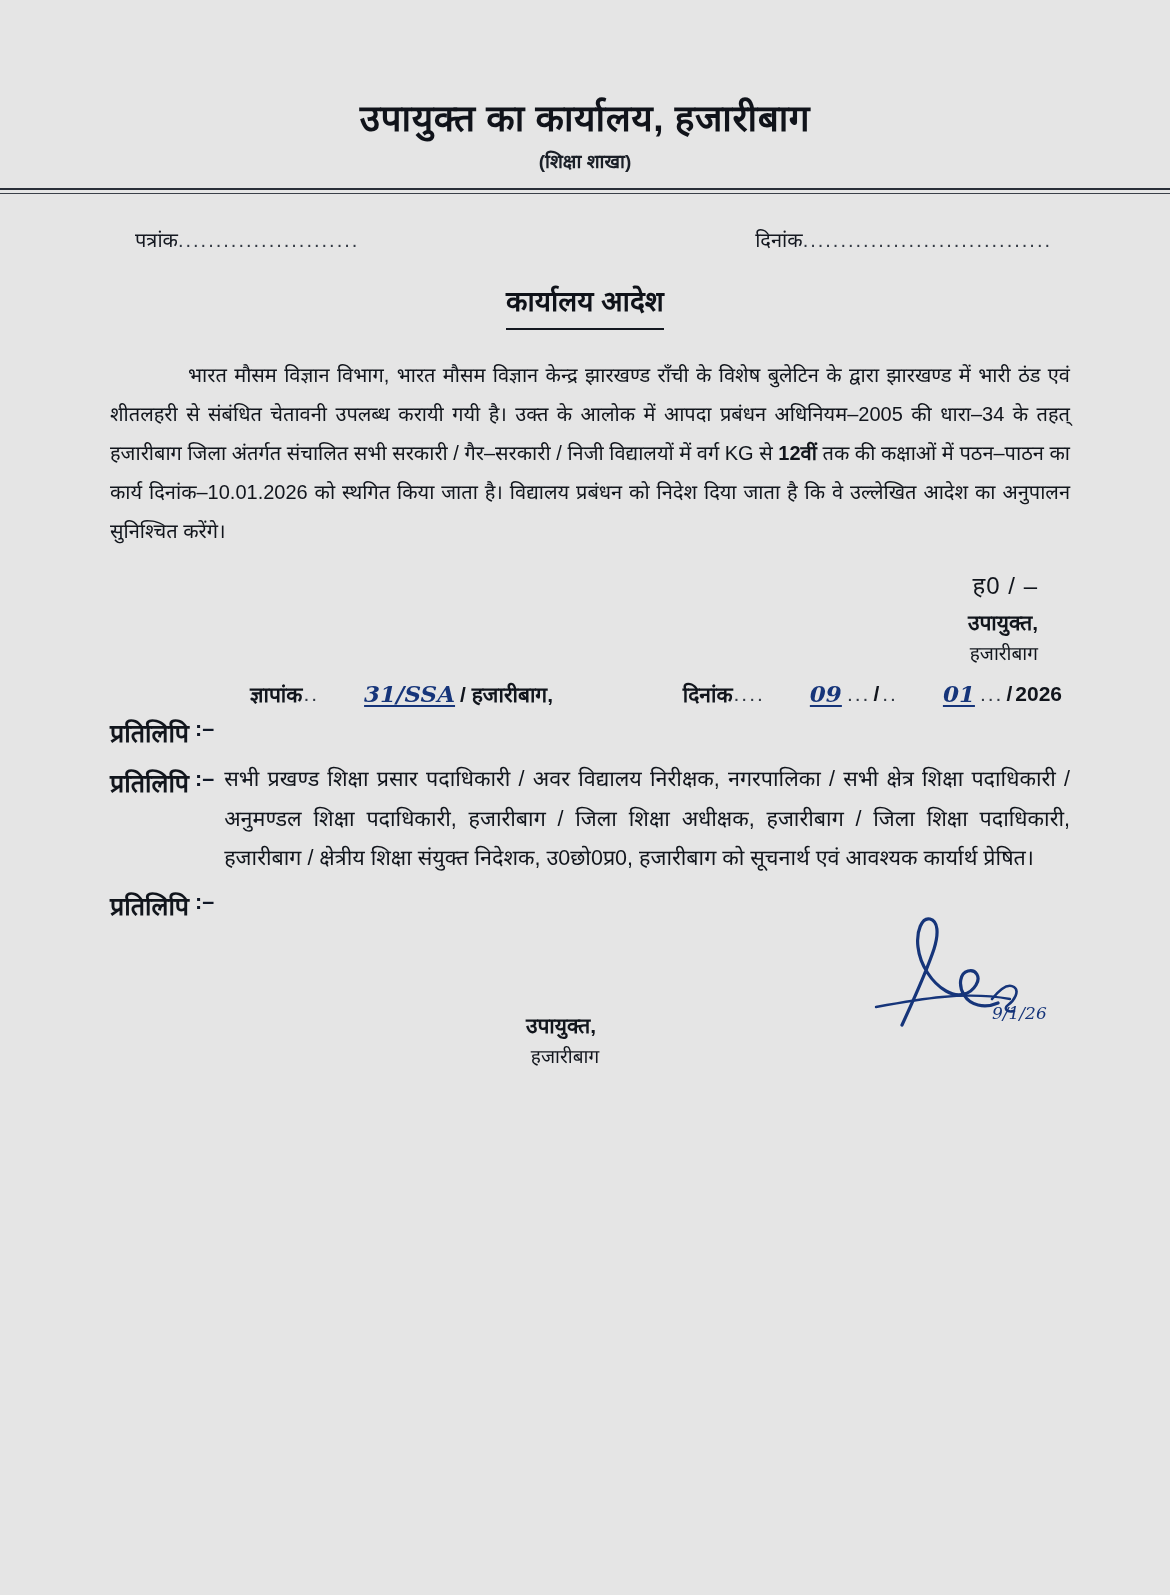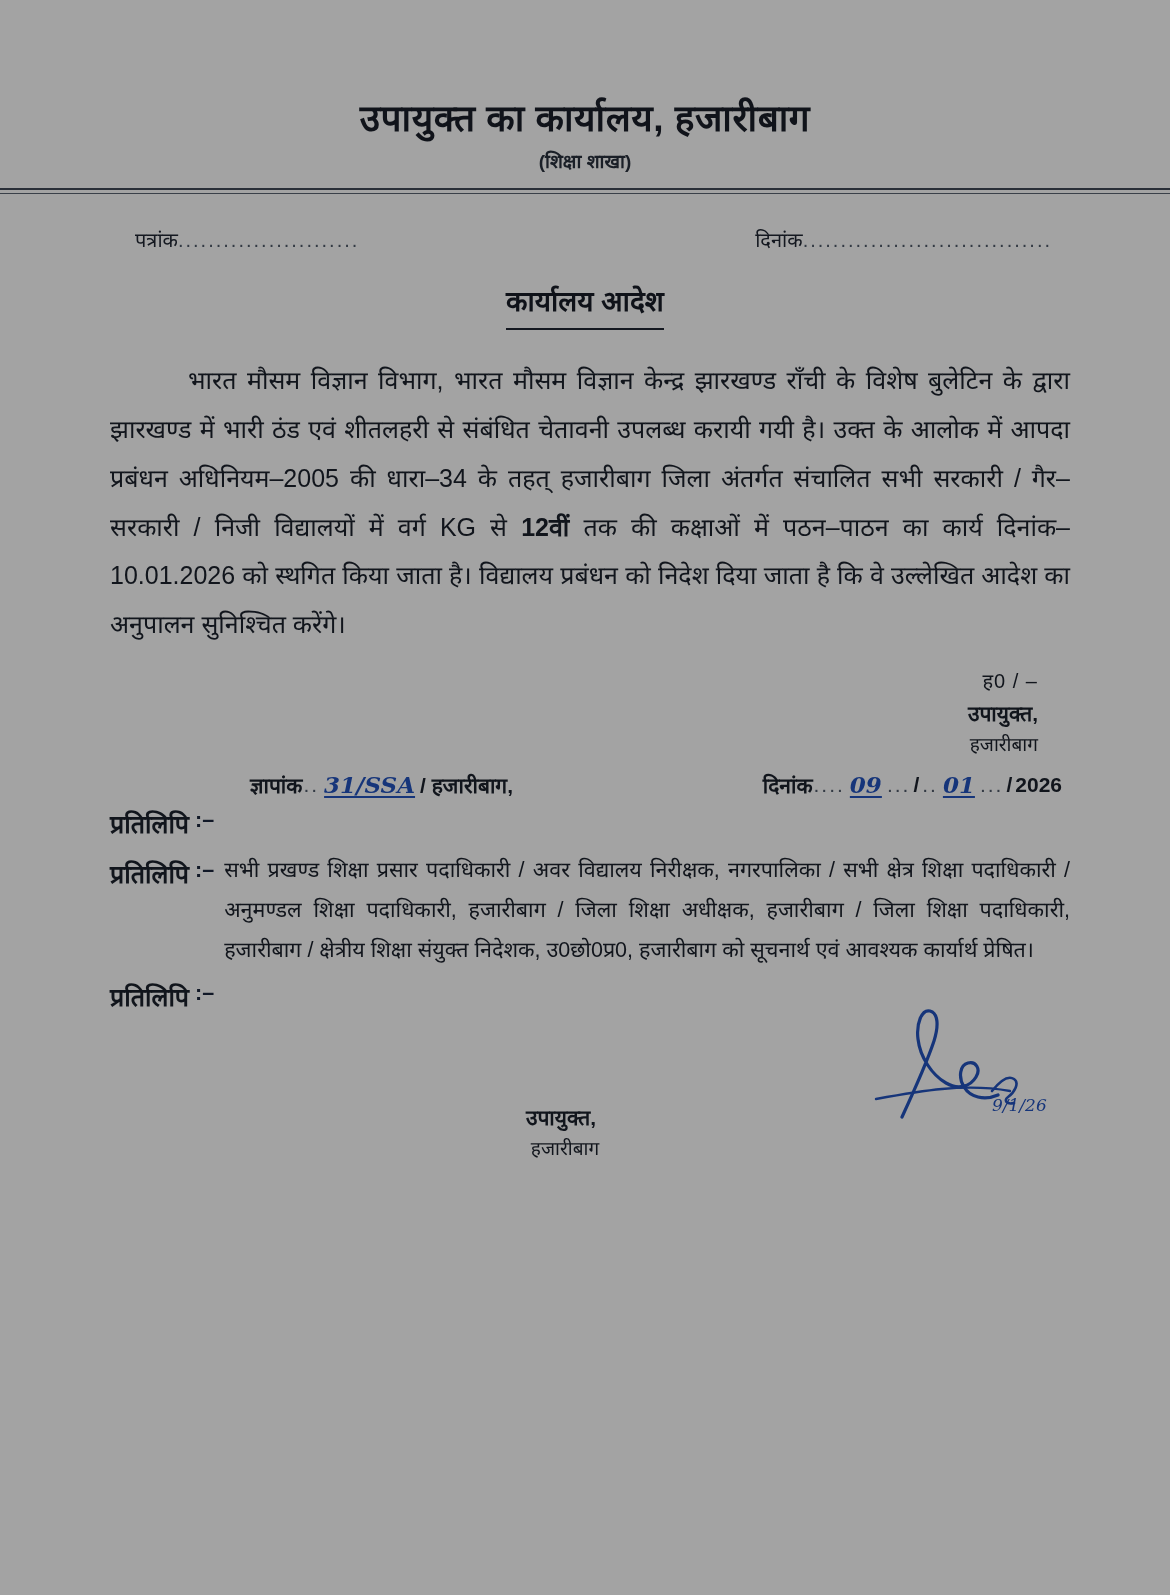--- a/index.html
+++ b/index.html
@@ -13,21 +13,21 @@
     font-family: "Liberation Sans", sans-serif;
     color: #111827;
     position: relative;
     overflow: hidden;
   }
 
   .page {
     position: relative;
     width: 1170px;
     height: 1595px;
-    background: #a3a3a3;
+    background: #e5e5e5;
   }
 
   
   .header {
     text-align: center;
     padding-top: 96px;
   }
   .office-title {
     font-size: 37px;
     font-weight: 700;
@@ -81,21 +81,21 @@
     padding-bottom: 9px;
     color: #0f1219;
   }
 
   
   .body-wrap {
     padding: 26px 100px 0 110px;
   }
   p.para {
     margin: 0 0 16px 0;
-    font-size: 25px;
+    font-size: 20px;
     line-height: 1.95;
     text-align: justify;
     text-justify: inter-word;
     color: #11151c;
   }
   p.para .indent {
     display: inline-block;
     width: 78px;
   }
   .bold {
@@ -105,21 +105,21 @@
   
   .sign-block {
     margin-top: 6px;
     padding-right: 132px;
     text-align: right;
     font-size: 20px;
     line-height: 1.6;
     color: #11151c;
   }
   .sign-block .ho {
-    font-size: 20px;
+    font-size: 24px;
     letter-spacing: 1px;
   }
   .sign-block .desig {
     font-weight: 700;
     font-size: 21px;
   }
   .sign-block .place {
     font-size: 19px;
   }
 
@@ -141,20 +141,21 @@
   }
   .hand {
     font-family: "DejaVu Serif", serif;
     font-style: italic;
     font-weight: 700;
     color: #16357a;
     font-size: 23px;
     text-decoration: underline;
     text-underline-offset: 3px;
     padding: 0 4px;
+    margin-left: 40px;
   }
   .dotline {
     letter-spacing: 2px;
     color: #333a44;
     font-weight: 400;
   }
   .memo-right .slash {
     font-weight: 700;
     padding: 0 2px;
   }

